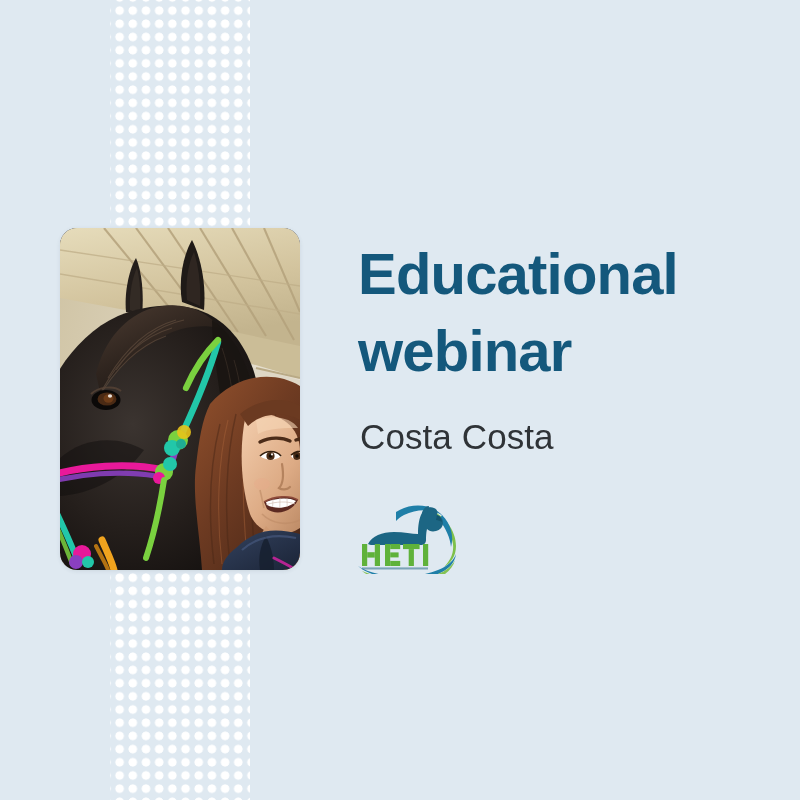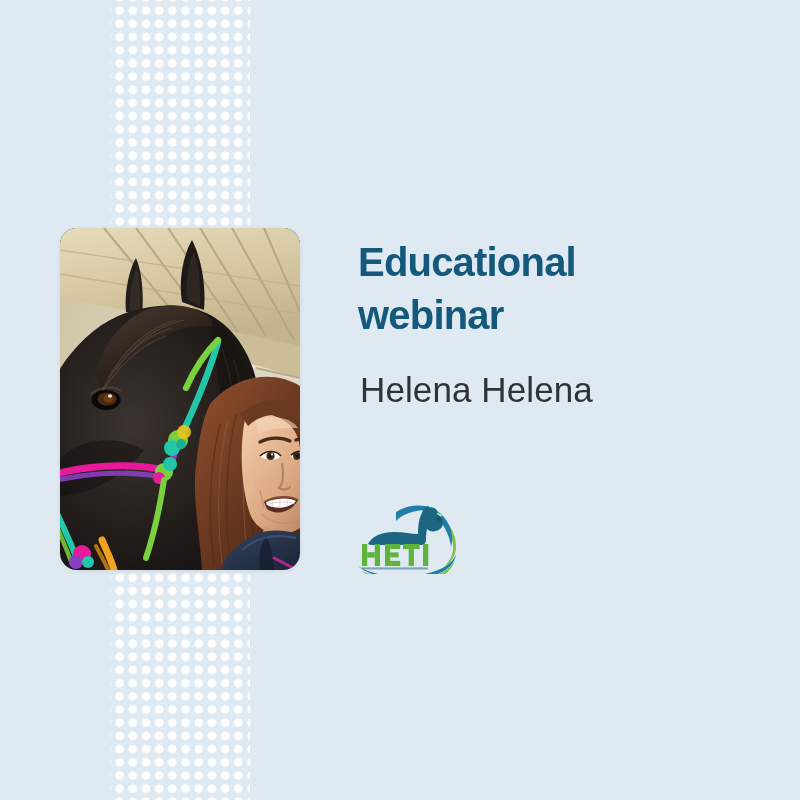--- a/index.html
+++ b/index.html
@@ -53,21 +53,21 @@
 
   
   #text-col {
     position: absolute;
     left: 358px;
     top: 236px;
     width: 400px;
   }
   #headline {
     color: #14587c;
-    font-size: 40px;
+    font-size: 58px;
     line-height: 1.32;
     font-weight: bold;
     letter-spacing: -0.8px;
     margin: 0;
     white-space: pre-line;
   }
   #presenter {
     color: #2f3337;
     font-size: 35px;
     font-weight: normal;
@@ -306,21 +306,21 @@
         <path d="M214 330 C222 334 230 338 236 342" stroke="#c7239b" stroke-width="3" fill="none" stroke-linecap="round" opacity="0.9"></path>
 
         <rect x="0" y="0" width="240" height="342" fill="none"></rect>
       </g>
     </svg>
   </div>
 
   <div id="text-col">
     <h1 id="headline">Educational
 webinar</h1>
-    <div id="presenter">Helena Helena</div>
+    <div id="presenter">Costa Costa</div>
   </div>
 
   <div id="logo-wrap">
     <svg viewBox="0 0 104 74">
 
       <path d="M70 8 C88 14 100 30 100 46 C100 56 95 63 88 67
                C95 60 98 52 97 44 C95 29 84 16 67 11 Z" fill="#7ec04a"></path>
 
       <path d="M40 12 C56 2 76 4 87 16 C78 9 62 8 48 15 C44 17 42 19 40 21 Z" fill="#1f7fa8"></path>
       <path d="M86 15 C95 24 98 36 95 47 C94 38 90 28 83 20 Z" fill="#1f7fa8"></path>

